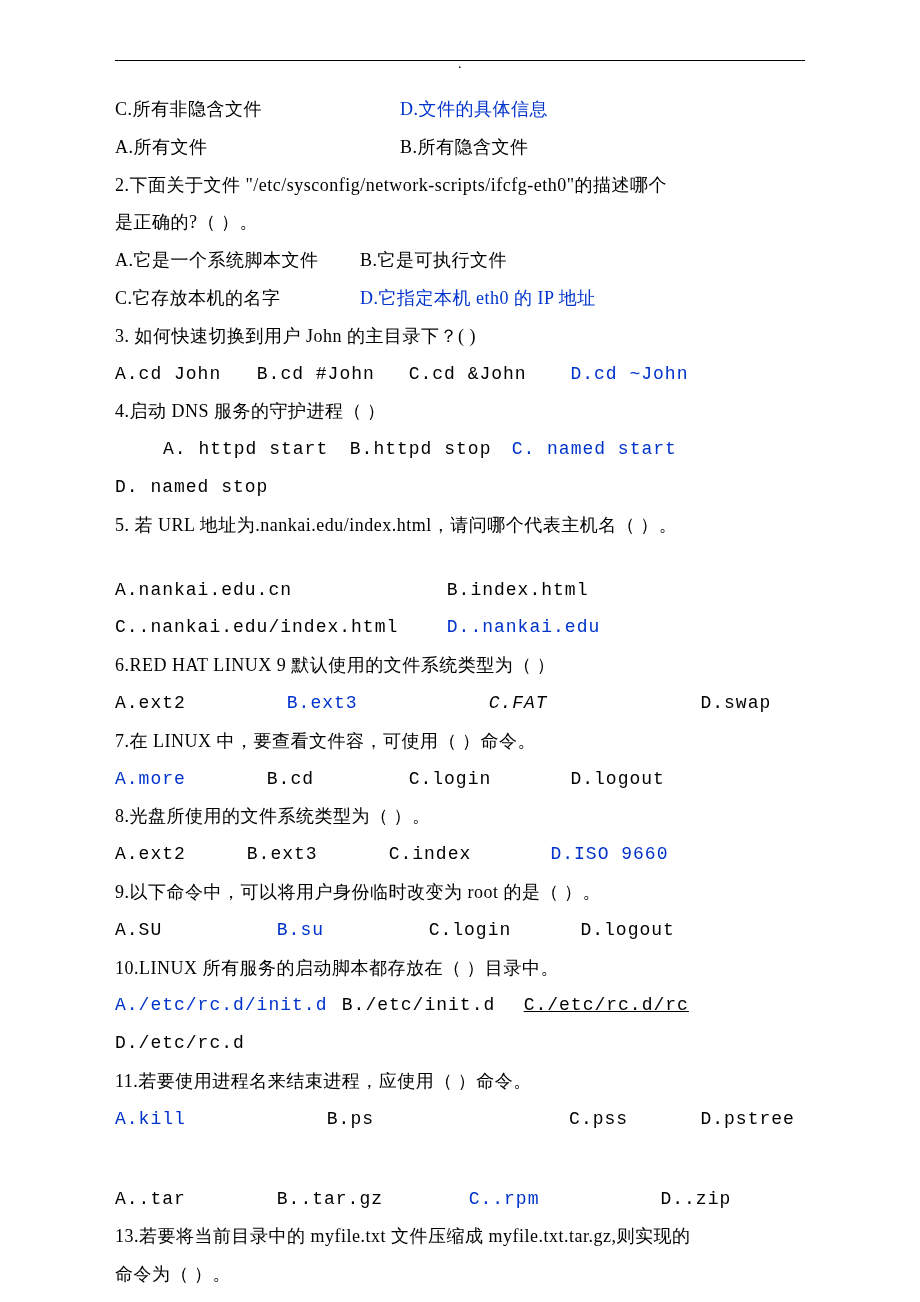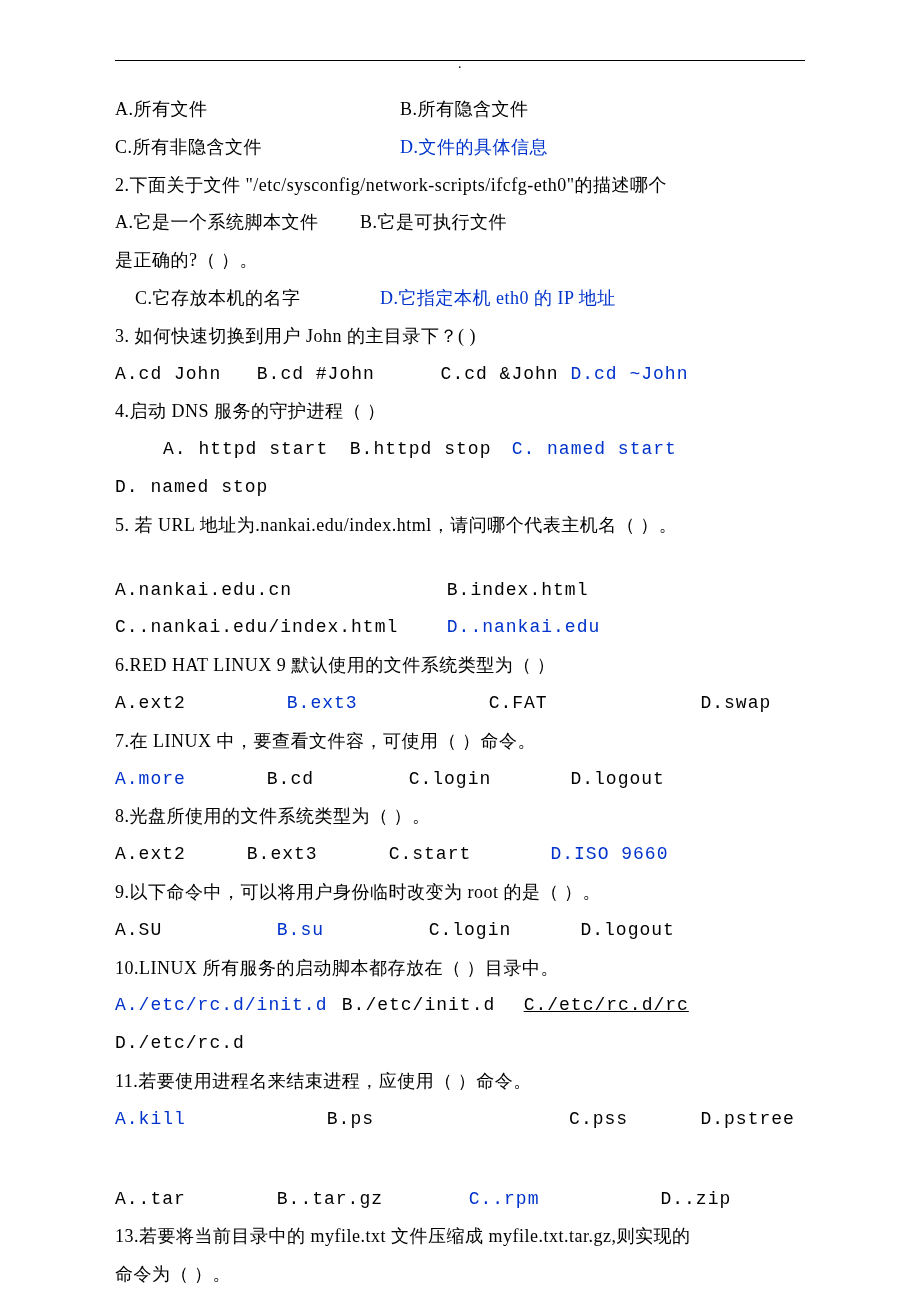--- a/index.html
+++ b/index.html
@@ -47,44 +47,44 @@
 </head>
 <body>
 
 <div class="page">
 
   <div class="hr-line">
     <span class="hr-dot">.</span>
   </div>
 
   <div class="row">
+    <span class="opt" style="width:280px;">C.所有非隐含文件</span>
+    <span class="opt blue">D.文件的具体信息</span>
+  </div>
+  <div class="row">
     <span class="opt" style="width:280px;">A.所有文件</span>
     <span class="opt">B.所有隐含文件</span>
   </div>
-  <div class="row">
-    <span class="opt" style="width:280px;">C.所有非隐含文件</span>
-    <span class="opt blue">D.文件的具体信息</span>
-  </div>
 
   <div class="row">2.下面关于文件 "/etc/sysconfig/network-scripts/ifcfg-eth0"的描述哪个</div>
+  <div class="row">是正确的?（   ）。</div>
   <div class="row">
     <span class="opt" style="width:240px;">A.它是一个系统脚本文件</span>
     <span class="opt">B.它是可执行文件</span>
   </div>
-  <div class="row">是正确的?（   ）。</div>
   <div class="row">
-    <span class="opt" style="width:240px;margin-left:20px;">C.它存放本机的名字</span>
+    <span class="opt" style="width:240px;">C.它存放本机的名字</span>
     <span class="opt blue">D.它指定本机 eth0 的 IP 地址</span>
   </div>
 
   <div class="row">3. 如何快速切换到用户 John 的主目录下？(   )</div>
   <div class="row mono">
     <span class="opt" style="width:130px;">A.cd  John</span>
     <span class="opt" style="width:140px;">B.cd #John</span>
-    <span class="opt" style="width:150px;text-align:right;">C.cd  &amp;John</span>
+    <span class="opt" style="width:150px;">C.cd  &amp;John</span>
     <span class="opt blue">D.cd  ~John</span>
   </div>
 
   <div class="row">4.启动 DNS 服务的守护进程（    ）</div>
   <div class="row mono">
     <span class="opt" style="width:175px;margin-left:48px;">A. httpd start</span>
     <span class="opt" style="width:150px;">B.httpd stop</span>
     <span class="opt blue" style="width:190px;">C. named start</span>
     <span class="opt">D. named stop</span>
   </div>
@@ -98,37 +98,37 @@
   </div>
   <div class="row mono">
     <span class="opt" style="width:320px;">C..nankai.edu/index.html</span>
     <span class="opt blue">D..nankai.edu</span>
   </div>
 
   <div class="row">6.RED HAT LINUX 9 默认使用的文件系统类型为（    ）</div>
   <div class="row mono">
     <span class="opt" style="width:160px;">A.ext2</span>
     <span class="opt blue" style="width:190px;">B.ext3</span>
-    <span class="opt" style="width:200px;">C.FAT</span>
+    <span class="opt" style="width:200px;font-style:italic;">C.FAT</span>
     <span class="opt">D.swap</span>
   </div>
 
   <div class="row">7.在 LINUX 中，要查看文件容，可使用（   ）命令。</div>
   <div class="row mono">
     <span class="opt blue" style="width:140px;">A.more</span>
     <span class="opt" style="width:130px;">B.cd</span>
     <span class="opt" style="width:150px;">C.login</span>
     <span class="opt">D.logout</span>
   </div>
 
   <div class="row">8.光盘所使用的文件系统类型为（   ）。</div>
   <div class="row mono">
     <span class="opt" style="width:120px;">A.ext2</span>
     <span class="opt" style="width:130px;">B.ext3</span>
-    <span class="opt" style="width:150px;">C.start</span>
+    <span class="opt" style="width:150px;">C.index</span>
     <span class="opt blue">D.ISO 9660</span>
   </div>
 
   <div class="row">9.以下命令中，可以将用户身份临时改变为 root 的是（   ）。</div>
   <div class="row mono">
     <span class="opt" style="width:150px;">A.SU</span>
     <span class="opt blue" style="width:140px;">B.su</span>
     <span class="opt" style="width:140px;">C.login</span>
     <span class="opt">D.logout</span>
   </div>

